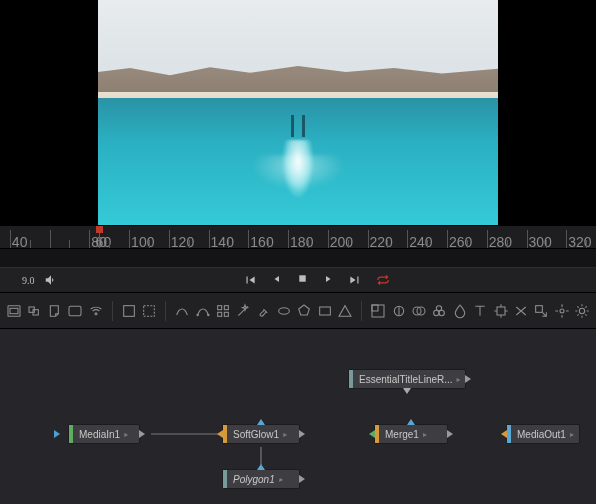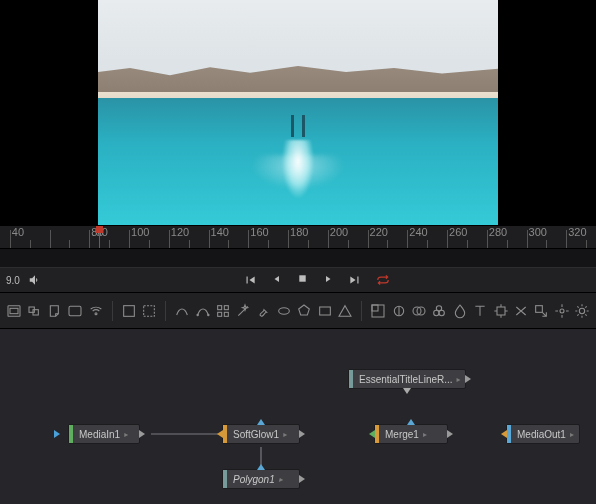--- a/index.html
+++ b/index.html
@@ -16,28 +16,28 @@
   .wake2    { position: absolute; top: 155px; left: 50%; transform: translateX(-50%); width: 110px; height: 55px; background: radial-gradient(ellipse 60% 60% at 50% 20%, rgba(255,255,255,.45), transparent 70%); filter: blur(2px); }
   .title-overlay { position: absolute; top: 115px; left: 50%; transform: translateX(-50%); display: flex; align-items: center; color: #1b5766; font-weight: 600; letter-spacing: 6px; font-size: 18px; }
   .title-bar-l { width: 3px; height: 22px; background: #1b5766; margin-right: 6px; }
   .title-bar-r { width: 3px; height: 22px; background: #1b5766; margin-left: 2px; }
 
   
   .ruler { position: relative; height: 24px; background: #1e1e20; border-top: 1px solid #000; border-bottom: 1px solid #000; overflow: hidden; }
   .ruler-inner { position: absolute; left: -10px; right: -20px; top: 0; bottom: 0; }
   .tick { position: absolute; top: 4px; bottom: 0; width: 1px; background: #555; }
   .tick.small { top: 14px; }
-  .tick-label { position: absolute; top: 0; font-size: 11px; color: #8a8a8a; transform: translateX(2px); white-space: nowrap; }
+  .tick-label { position: absolute; top: 8px; font-size: 14px; color: #8a8a8a; transform: translateX(2px); white-space: nowrap; }
   .playhead { position: absolute; top: 0; bottom: 0; width: 1px; background: #c0392b; }
   .playhead::before { content: ""; position: absolute; top: 0; left: -3px; width: 7px; height: 7px; background: #c0392b; }
 
   .gap { height: 18px; background: #141416; }
 
   
-  .transport { height: 26px; background: #212124; display: flex; align-items: center; padding: 0 6px; border-top: 1px solid #2d2d30; border-bottom: 1px solid #000; }
+  .transport { height: 26px; background: #212124; display: flex; align-items: center; padding: 0 22px; border-top: 1px solid #2d2d30; border-bottom: 1px solid #000; font-family: Liberation Serif, serif; }
   .fps { font-size: 10px; color: #bcbcbc; width: 22px; }
   .speaker svg, .tbtn svg { display: block; }
   .transport-center { flex: 1; display: flex; justify-content: center; gap: 14px; }
   .tbtn { cursor: pointer; color: #bdbdbd; }
   .tbtn.loop { color: #c0392b; }
 
   
   .toolbar { height: 36px; background: #212124; display: flex; align-items: center; padding: 0 6px; gap: 4px; border-bottom: 1px solid #000; }
   .tool { width: 24px; height: 24px; border-radius: 3px; display: flex; align-items: center; justify-content: center; color: #8e8e8e; cursor: pointer; }
   .tool svg { display: block; }

